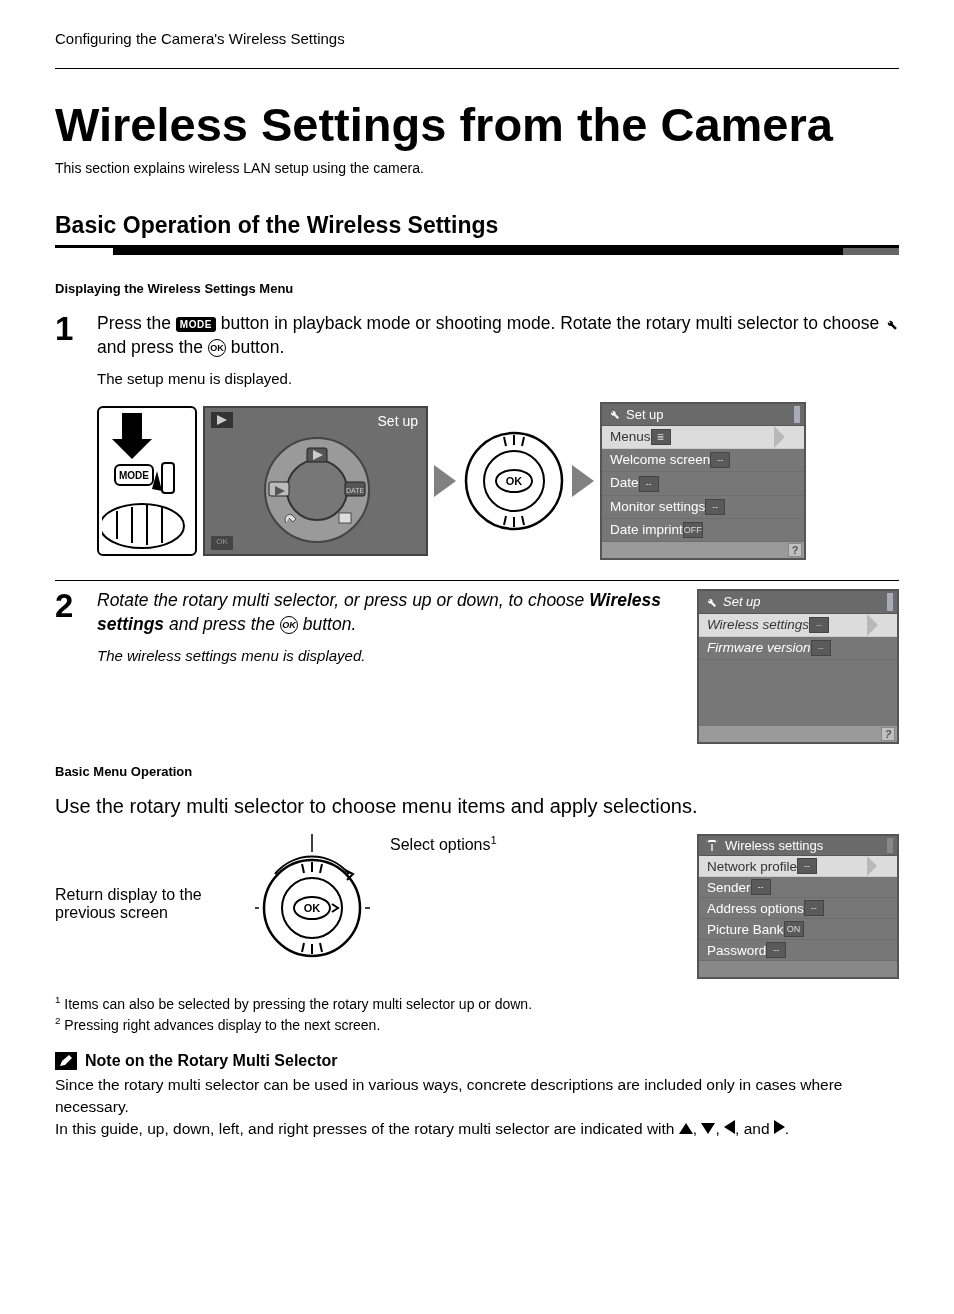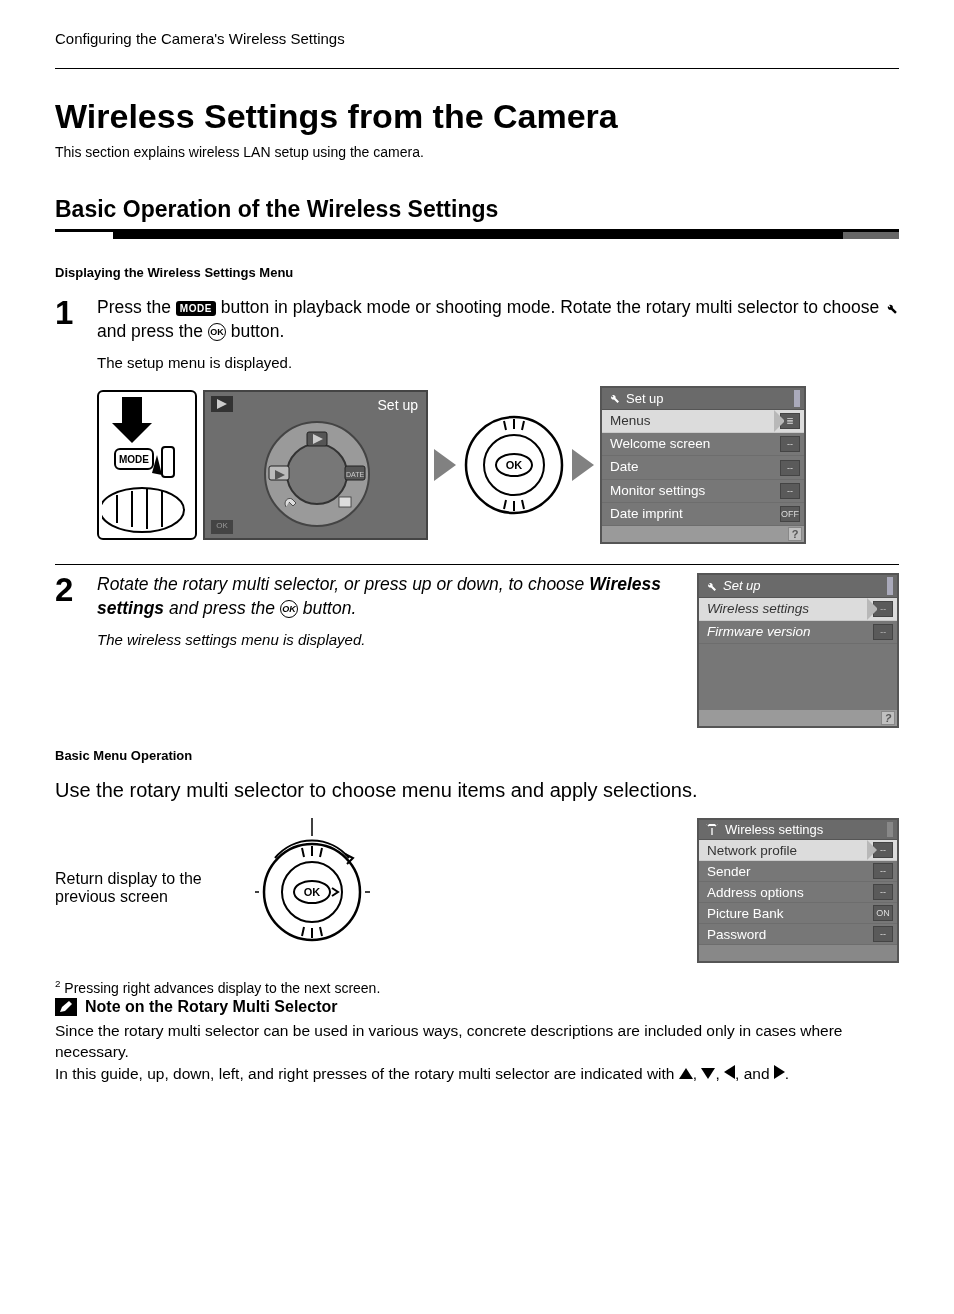--- a/index.html
+++ b/index.html
@@ -12,21 +12,21 @@
     padding: 30px 55px 0 55px;
     position: relative;
   }
   .header-line {
     font-size: 15px;
     padding-bottom: 21px;
     border-bottom: 1px solid #000;
     margin-bottom: 28px;
   }
   h1 {
-    font-size: 34px;
+    font-size: 47px;
     font-weight: bold;
     margin-bottom: 8px;
   }
   .intro { font-size: 14px; margin-bottom: 36px; }
   h2 {
     font-size: 23px;
     font-weight: bold;
     margin-bottom: 6px;
   }
   .h2-bar {
@@ -78,21 +78,21 @@
     flex-shrink:0;
   }
   .lcd.small { width:202px; }
   .lcd-title {
     background:#6a6a6a; padding:2px 6px; font-size:13px; color:#fff;
     display:flex; align-items:center; gap:6px; border-bottom:1px solid #555;
     position:relative;
   }
   .lcd-title .tick { position:absolute; right:4px; top:2px; bottom:2px; width:6px; background:#aab; }
   .lcd-row {
-    display:flex; align-items:center; justify-content:space-between;
+    display:flex; align-items:center; 
     padding:2px 4px 2px 8px; color:#fff; font-size:13.5px;
     border-bottom:1px solid rgba(0,0,0,0.08);
     position:relative;
   }
   .lcd-row.sel {
     background:#dcdcdc; color:#333;
   }
   .lcd-row.sel::after{
     content:""; position:absolute; right:20px; top:0; bottom:0; width:0;
     border-top:10px solid transparent; border-bottom:10px solid transparent;
@@ -117,21 +117,21 @@
   
   .bmo-desc { font-size:20px; margin-bottom:16px; }
   .bmo-row { display:flex; align-items:flex-start; gap:20px;}
   .bmo-labels-left { font-size:16px; width:180px; padding-top:52px;}
   .dial-wrap { position:relative; width:115px; flex-shrink:0;}
   .bmo-labels-right { font-size:16px; flex:1; padding-top:0;}
   .bmo-labels-right .lbl1 { margin-bottom:40px;}
   sup { font-size:0.7em; }
 
   .footnotes { font-size:14px; margin-top:14px; line-height:1.35;}
-  .note-head { font-size:16px; font-weight:bold; display:flex; align-items:center; gap:8px;}
+  .note-head { font-size:16px; font-weight:bold; margin-top:18px; display:flex; align-items:center; gap:8px;}
   .note-icon {
     width:22px; height:18px; border:1.5px solid #000; background:#000;
     display:flex; align-items:center; justify-content:center;
   }
   .note-body { font-size:15.5px; line-height:1.4; margin-top:4px;}
   .tri { display:inline-block; }
   .tri-up { width:0;height:0;border-left:7px solid transparent;border-right:7px solid transparent;border-bottom:11px solid #000;}
   .tri-down { width:0;height:0;border-left:7px solid transparent;border-right:7px solid transparent;border-top:11px solid #000;}
   .tri-left { width:0;height:0;border-top:7px solid transparent;border-bottom:7px solid transparent;border-right:11px solid #000;}
   .tri-right { width:0;height:0;border-top:7px solid transparent;border-bottom:7px solid transparent;border-left:11px solid #000;}
@@ -341,20 +341,21 @@
           <line x1="47" y1="30" x2="49" y2="39"></line>
           <line x1="67" y1="30" x2="65" y2="39"></line>
         <line x1="57" y1="110" x2="57" y2="120"></line>
           <line x1="47" y1="118" x2="49" y2="109"></line>
           <line x1="67" y1="118" x2="65" y2="109"></line>
       </g>
       <path d="M77 70 l6 4 -6 4" fill="none" stroke="#000" stroke-width="2"></path>
     </svg>
   </div>
   <div class="bmo-labels-right">
+    <div class="lbl1"><span>Select options</span><sup>1</sup></div>
   </div>
 
   <div class="lcd small">
     <div class="lcd-title">
       <svg width="14" height="12">
           <path fill="#fff" d="M7 11 L7 4 M3 2 a5 5 0 0 1 8 0 M1 0 a8 8 0 0 1 12 0" stroke="#fff" stroke-width="1.3"></path>
         </svg>
       <span>Wireless settings</span>
       <span class="tick" style="background:#888"></span>
     </div>
@@ -376,20 +377,21 @@
       </div>
     <div class="lcd-row">
         <span>Password</span>
         <span class="rbadge">--</span>
       </div>
     <div class="lcd-foot" style="background:#888"></div>
   </div>
 </div>
 
 <div class="footnotes">
+  <div><sup>1</sup>&nbsp;<span>Items can also be selected by pressing the rotary multi selector up or down.</span></div>
   <div><sup>2</sup>&nbsp;<span>Pressing right advances display to the next screen.</span></div>
 </div>
 
 <div class="note-head">
   <span class="note-icon">
     <svg width="14" height="12">
         <path d="M1 11 L3 6 L10 0 L13 3 L6 10 Z" fill="#fff"></path>
       </svg>
   </span>
   <span>Note on the Rotary Multi Selector</span>

